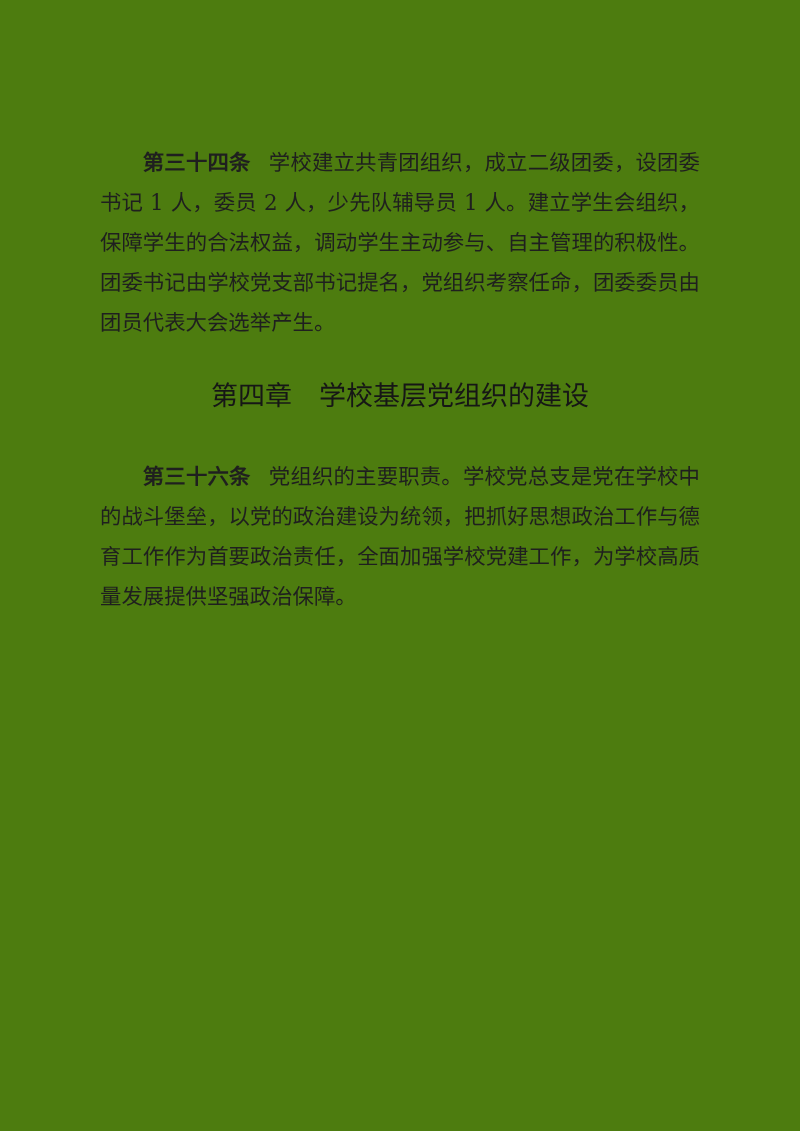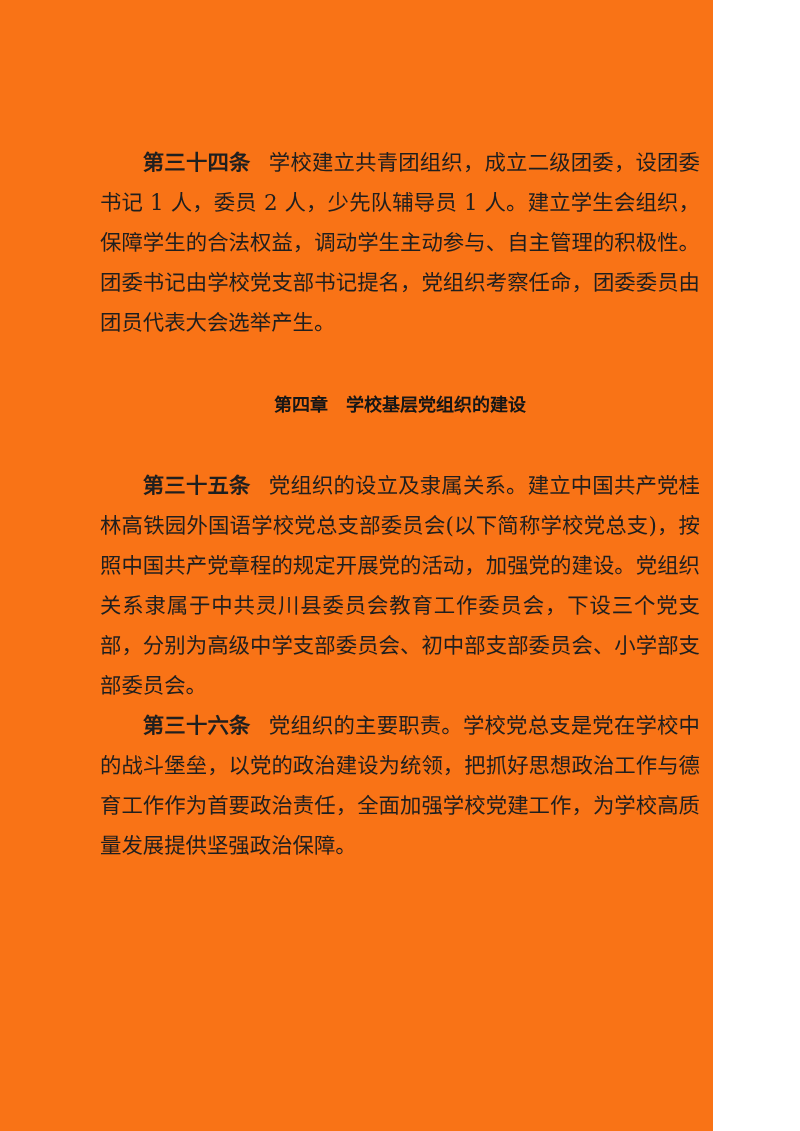--- a/index.html
+++ b/index.html
@@ -2,23 +2,23 @@
 <html lang="zh-CN"><head>
 <meta charset="utf-8">
 <style>
   html, body {
     margin: 0;
     padding: 0;
     background: #ffffff;
   }
   .page {
     position: relative;
-    width: 713px;
+    width: 800px;
     height: 1131px;
-    background: #f97316;
+    background: #4d7c0f;
     overflow: hidden;
     font-family: "DejaVu Serif", "Liberation Serif", serif;
     color: #1f1f1f;
   }
   .content {
     position: absolute;
     left: 100px;
     top: 143px;
     width: 600px;
     font-size: 21.4px;
@@ -29,41 +29,40 @@
   p.body-para {
     margin: 0;
     padding: 0;
     text-indent: 2em;
   }
   .art-num {
     font-weight: 700;
     margin-right: 0.85em;
   }
   h2.chapter {
-    margin: 42px 0 41px 0;
+    margin: 33px 0 41px 0;
     padding: 0;
     text-indent: 0;
     text-align: center;
     font-family: "DejaVu Sans", "Liberation Sans", sans-serif;
-    font-weight: 700;
-    font-size: 18px;
+    font-weight: 400;
+    font-size: 27px;
     line-height: 40px;
     color: #161616;
   }
 </style>
 </head>
 <body>
 
 <div class="page">
   <div class="content">
 
     <p class="body-para"><span class="art-num">第三十四条</span><span>学校建立共青团组织，成立二级团委，设团委书记 1 人，委员 2 人，少先队辅导员 1 人。建立学生会组织，保障学生的合法权益，调动学生主动参与、自主管理的积极性。团委书记由学校党支部书记提名，党组织考察任命，团委委员由团员代表大会选举产生。</span></p>
 
     <h2 class="chapter">第四章　学校基层党组织的建设</h2>
 
-    <p class="body-para"><span class="art-num">第三十五条</span><span>党组织的设立及隶属关系。建立中国共产党桂林高铁园外国语学校党总支部委员会(以下简称学校党总支)，按照中国共产党章程的规定开展党的活动，加强党的建设。党组织关系隶属于中共灵川县委员会教育工作委员会，下设三个党支部，分别为高级中学支部委员会、初中部支部委员会、小学部支部委员会。</span></p>
 
     <p class="body-para"><span class="art-num">第三十六条</span><span>党组织的主要职责。学校党总支是党在学校中的战斗堡垒，以党的政治建设为统领，把抓好思想政治工作与德育工作作为首要政治责任，全面加强学校党建工作，为学校高质量发展提供坚强政治保障。</span></p>
 
 
 
   </div>
 </div>
 
 </body></html>

